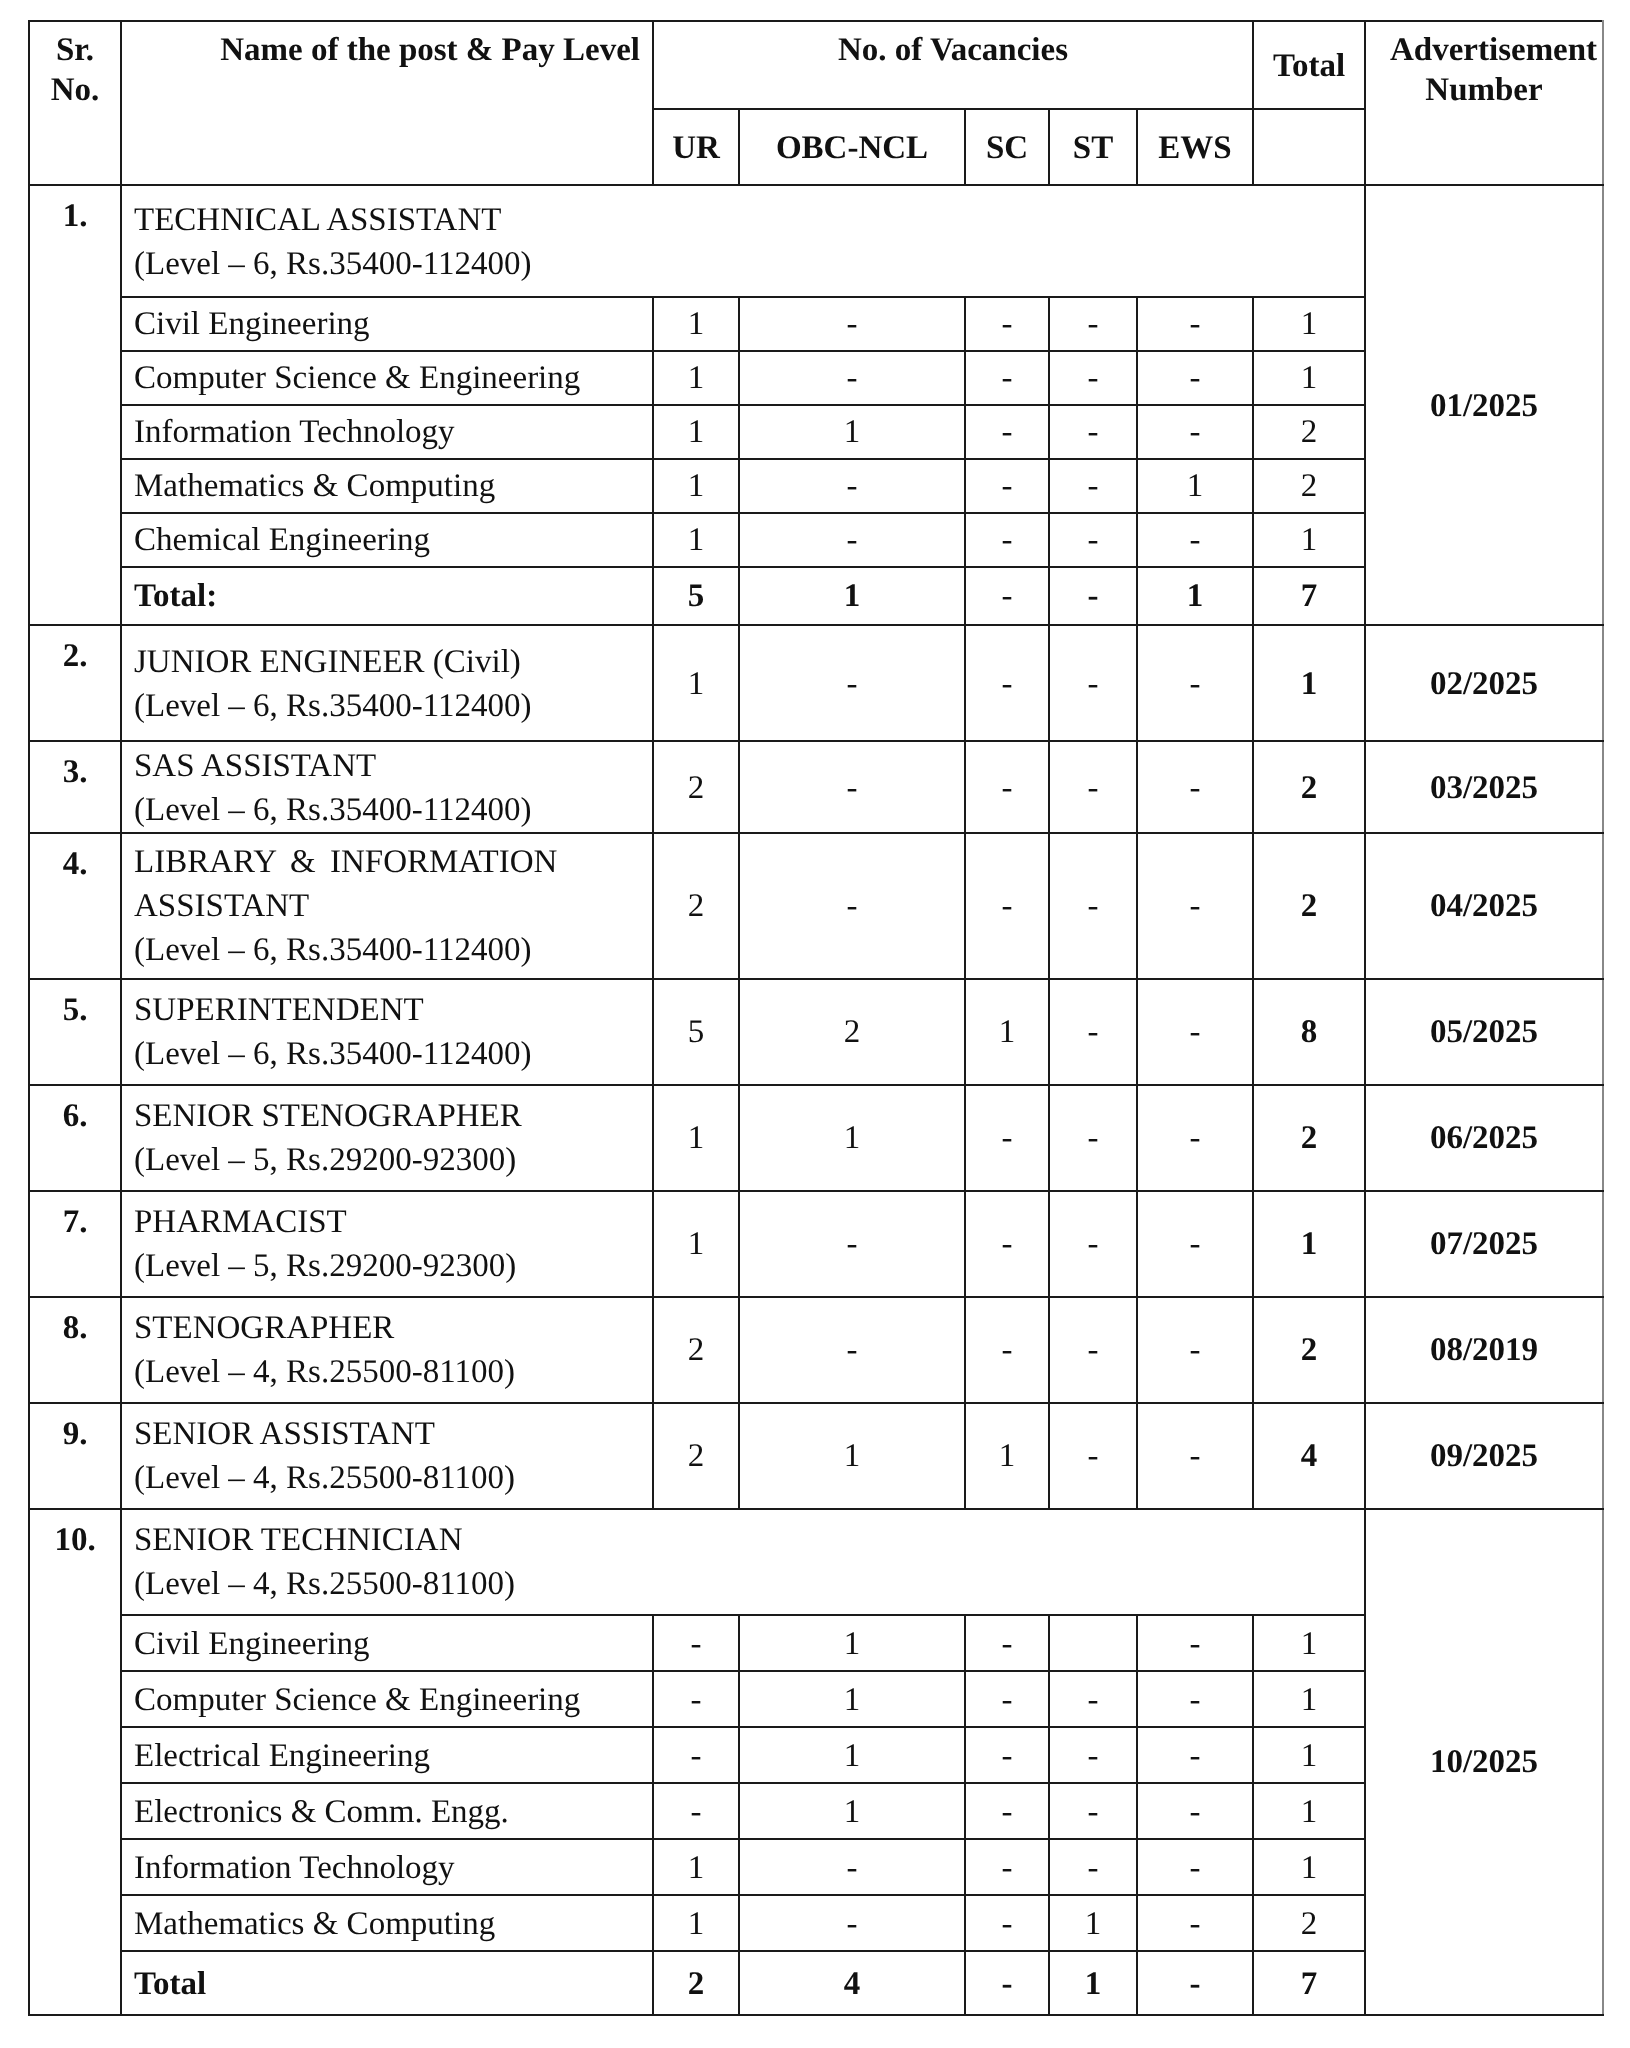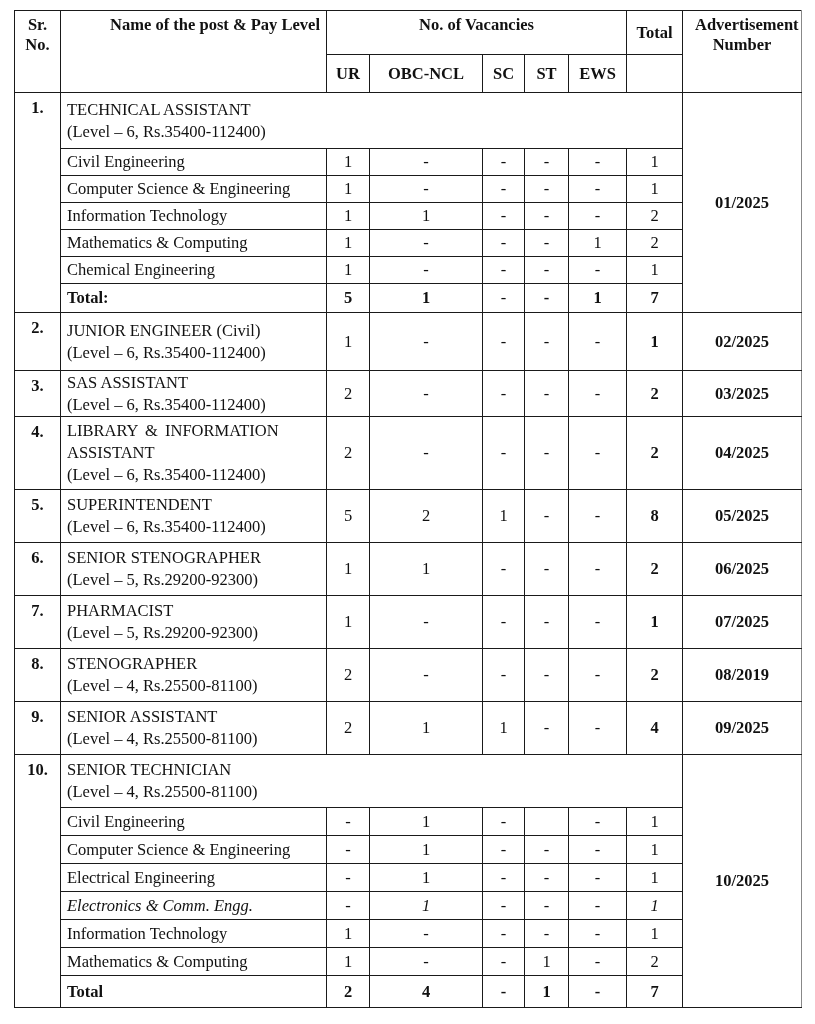--- a/index.html
+++ b/index.html
@@ -272,21 +272,21 @@
     </tr>
     <tr class="sub" style="height:28px;margin-top:34px;">
       <td>Electrical Engineering</td>
       <td class="c">-</td>
       <td class="c">1</td>
       <td class="c">-</td>
       <td class="c">-</td>
       <td class="c">-</td>
       <td class="c">1</td>
     </tr>
-    <tr class="sub" style="height:28px;font-style:italic;">
+    <tr class="sub" style="height:28px;">
       <td>Electronics &amp; Comm. Engg.</td>
       <td class="c">-</td>
       <td class="c">1</td>
       <td class="c">-</td>
       <td class="c">-</td>
       <td class="c">-</td>
       <td class="c">1</td>
     </tr>
     <tr class="sub" style="height:28px;">
       <td>Information Technology</td>

